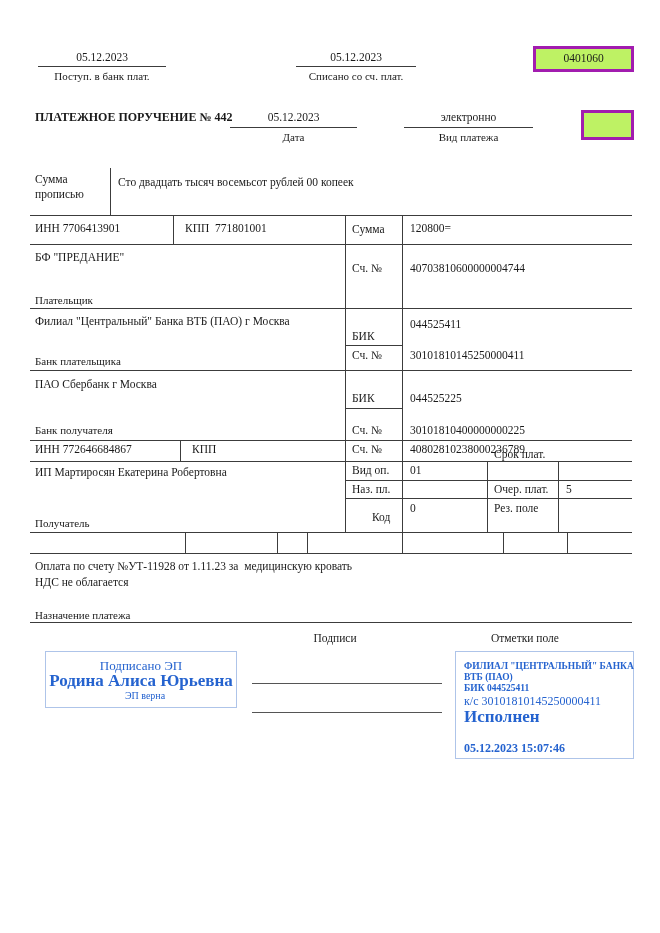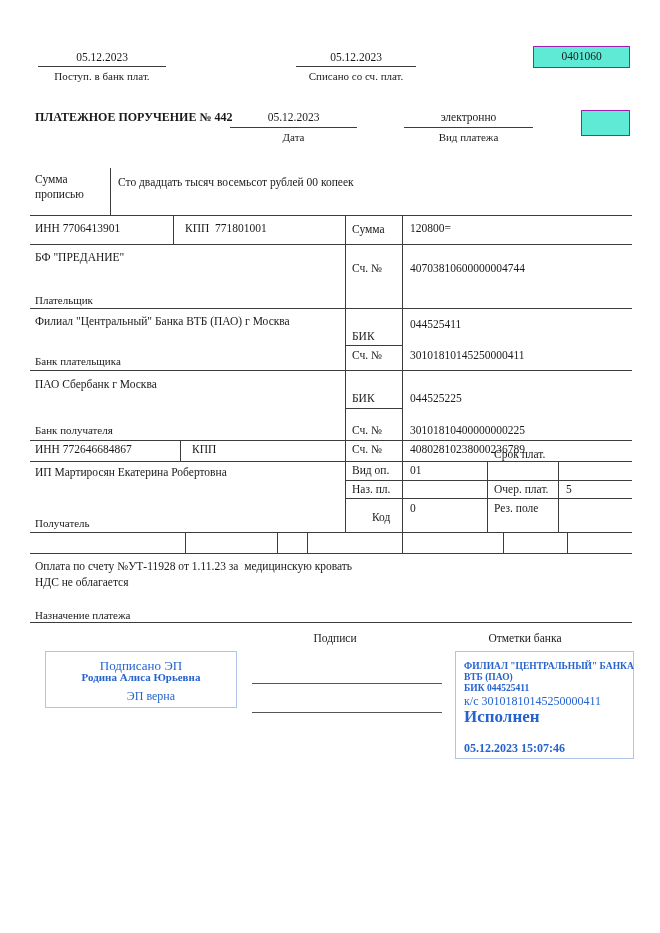--- a/index.html
+++ b/index.html
@@ -6,21 +6,21 @@
   .doc {
     position:relative; width:660px; height:933px; margin:0 auto;
     background:#ffffff; overflow:hidden;
     font-family:"Liberation Serif", serif; font-size:11.5px; color:#1a1a1a;
   }
   .t { position:absolute; white-space:pre; line-height:1.15; }
   .c { text-align:center; }
   .b { font-weight:bold; }
   .hl { position:absolute; height:1px; background:#3c3c3c; }
   .vl { position:absolute; width:1px; background:#3c3c3c; }
-  .bx { position:absolute; border:1px solid #a21caf; background:#5eead4; }
+  .bx { position:absolute; border:3px solid #a21caf; background:#bef264; }
   .sm { font-size:11px; }
   .stamp { position:absolute; border:1px solid var(--stamp-border,#aec4e9); color:var(--stamp-blue,#2563cf); }
 </style>
 </head>
 <body>
 
 <div class="doc">
 
   <div class="t c" style="left:38px;top:51px;width:128px">05.12.2023</div>
   <div class="hl" style="left:38px;top:66px;width:128px"></div>
@@ -126,26 +126,26 @@
     <div class="vl" style="left:567px;top:532px;height:21px"></div>
     <div class="hl" style="left:30px;top:553px;width:602px"></div>
   </div>
 
   <div class="t" style="left:35px;top:560px">Оплата по счету №УТ-11928 от 1.11.23 за  медицинскую кровать</div>
   <div class="t" style="left:35px;top:576px">НДС не облагается</div>
   <div class="t sm" style="left:35px;top:609px">Назначение платежа</div>
   <div class="hl" style="left:30px;top:622px;width:602px"></div>
 
   <div class="t c" style="left:255px;top:632px;width:160px">Подписи</div>
-  <div class="t c" style="left:455px;top:632px;width:140px">Отметки банка</div>
+  <div class="t c" style="left:455px;top:632px;width:140px">Отметки поле</div>
 
   <div class="stamp" style="left:45px;top:651px;width:190px;height:55px">
     <div class="t c" style="left:0;top:7px;width:190px;font-size:13px">Подписано ЭП</div>
-    <div class="t c b" style="left:0;top:19px;width:190px;font-size:11px">Родина Алиса Юрьевна</div>
-    <div class="t c" style="left:10px;top:38px;width:190px;font-size:12px">ЭП верна</div>
+    <div class="t c b" style="left:0;top:19px;width:190px;font-size:17px">Родина Алиса Юрьевна</div>
+    <div class="t c" style="left:4px;top:38px;width:190px;font-size:10px">ЭП верна</div>
   </div>
 
   <div class="hl" style="left:252px;top:683px;width:190px;background:#555"></div>
   <div class="hl" style="left:252px;top:712px;width:190px;background:#555"></div>
 
   <div class="stamp" style="left:455px;top:651px;width:177px;height:106px">
     <div class="t b" style="left:8px;top:9px;font-size:9.5px">ФИЛИАЛ "ЦЕНТРАЛЬНЫЙ" БАНКА</div>
     <div class="t b" style="left:8px;top:20px;font-size:9.5px">ВТБ (ПАО)</div>
     <div class="t b" style="left:8px;top:31px;font-size:9.5px">БИК 044525411</div>
     <div class="t" style="left:8px;top:43px;font-size:12px">к/с 30101810145250000411</div>

